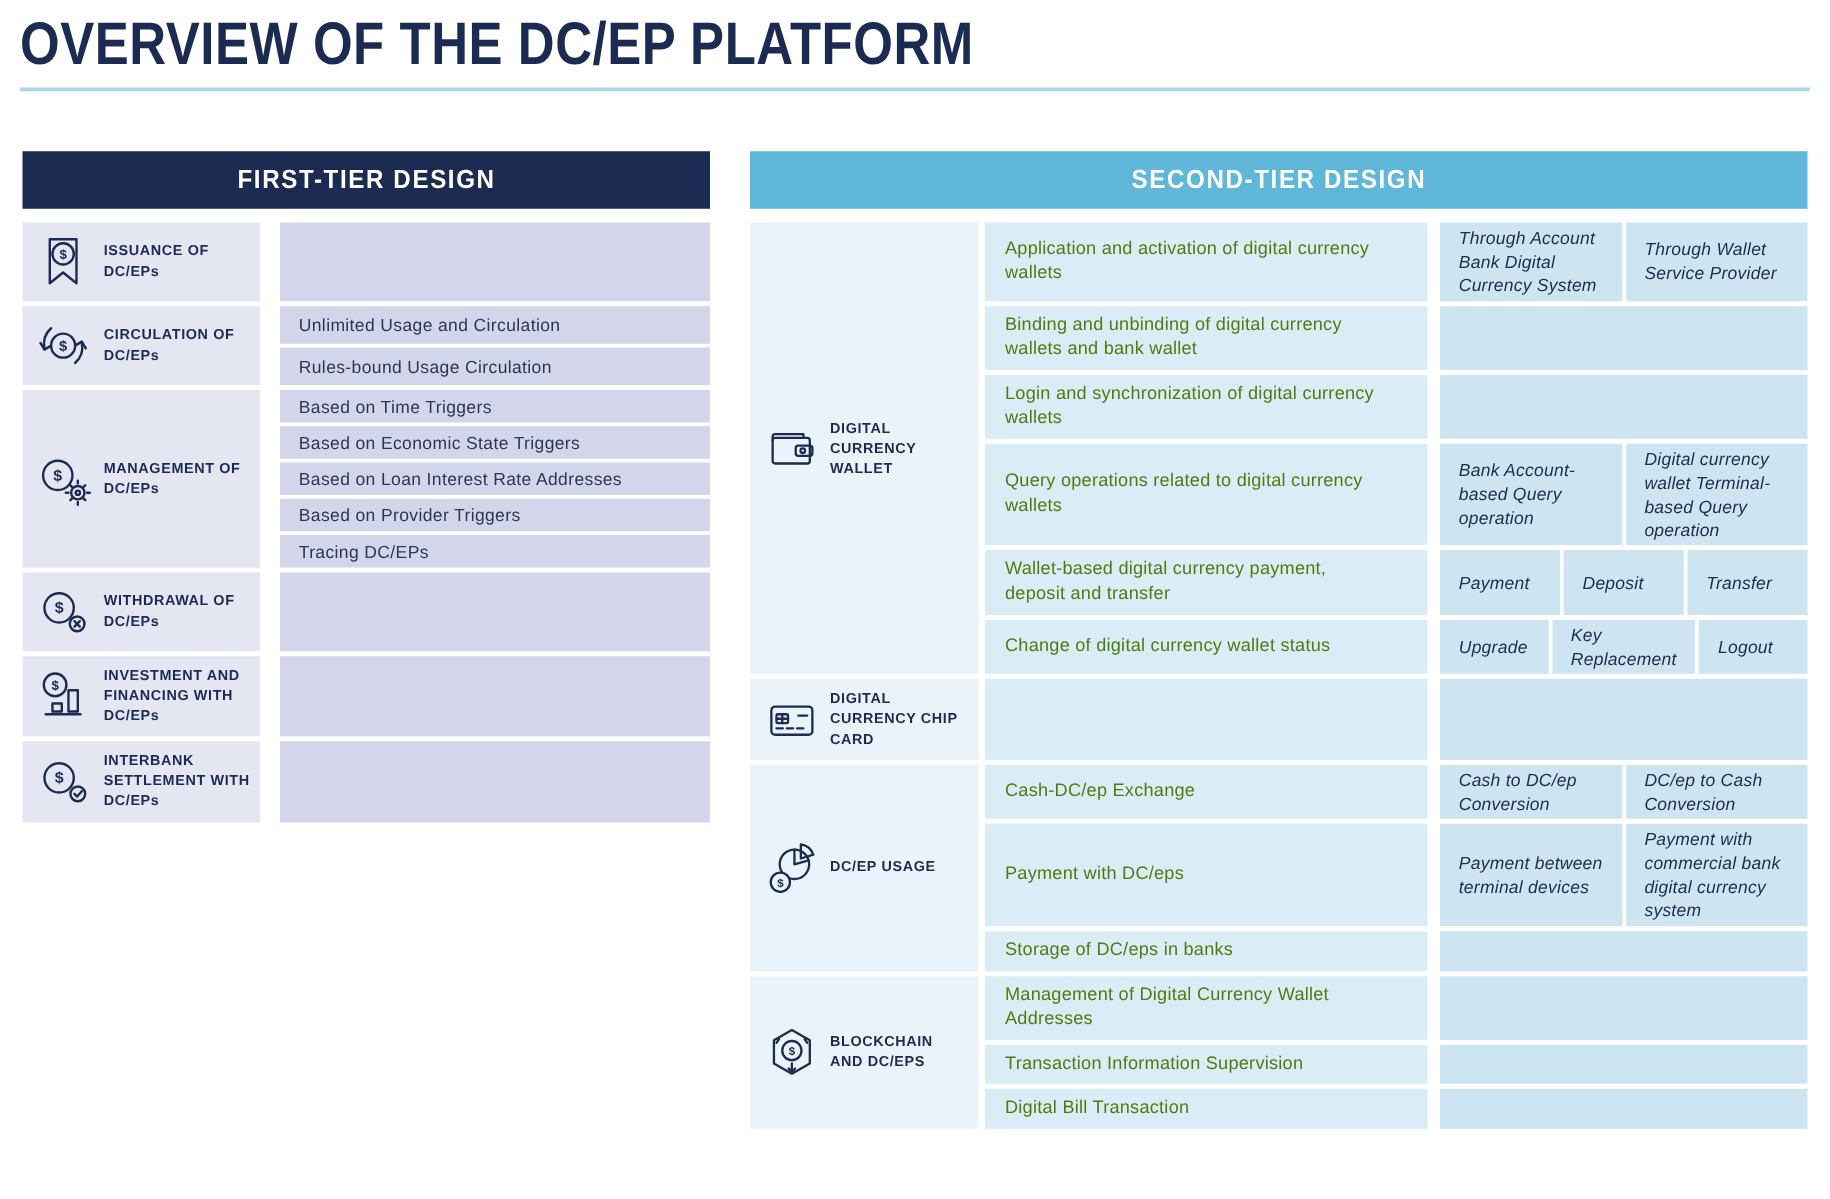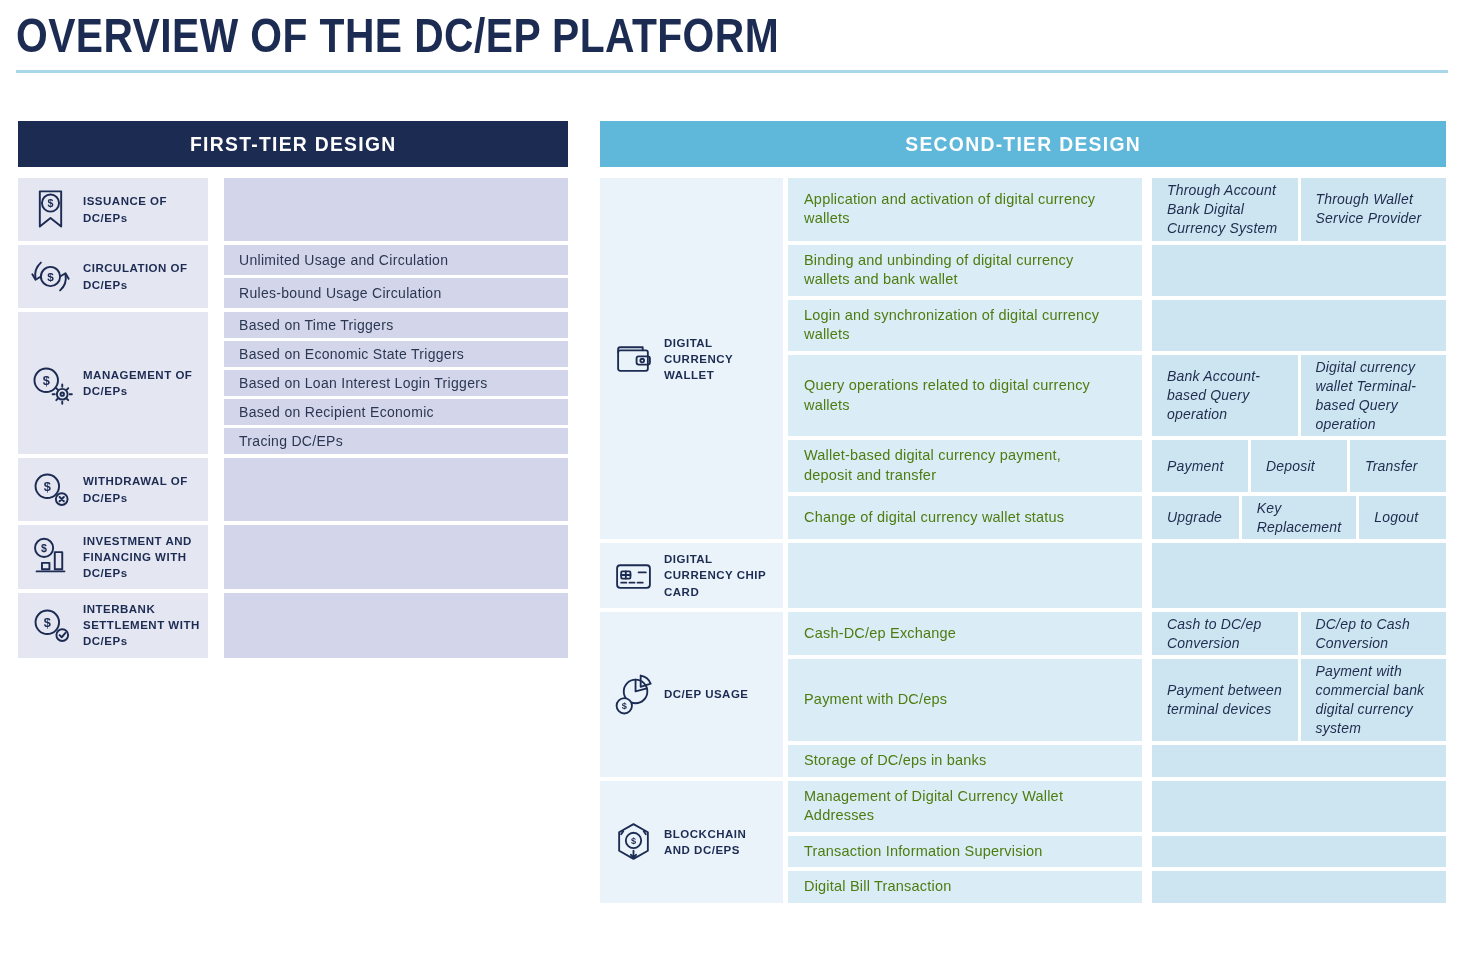--- a/index.html
+++ b/index.html
@@ -117,22 +117,22 @@
                 <circle cx="33" cy="32" r="5"></circle>
                 <circle cx="33" cy="32" r="1.6"></circle>
                 <path d="M33 25v-2M33 39v2M26 32h-2M40 32h2M29 28l-1.6-1.6M37 36l1.6 1.6M37 28l1.6-1.6M29 36l-1.6 1.6"></path>
               </svg>
             </div>
             <div class="ft-label-text">MANAGEMENT OF DC/EPs</div>
           </div>
           <div class="ft-values">
             <div class="ft-value">Based on Time Triggers</div>
             <div class="ft-value">Based on Economic State Triggers</div>
-            <div class="ft-value">Based on Loan Interest Login Triggers</div>
-            <div class="ft-value">Based on Recipient Economic</div>
+            <div class="ft-value">Based on Loan Interest Rate Addresses</div>
+            <div class="ft-value">Based on Provider Triggers</div>
             <div class="ft-value">Tracing DC/EPs</div>
           </div>
         </div>
         <div class="ft-section">
           <div class="ft-label">
             <div class="icon ft-icon">
               <svg viewBox="0 0 44 44">
                 <circle cx="19" cy="19" r="11"></circle>
                 <text x="19" y="23" font-size="12">$</text>
                 <circle cx="32.5" cy="31" r="5.5" fill="#e4e6f2"></circle>

